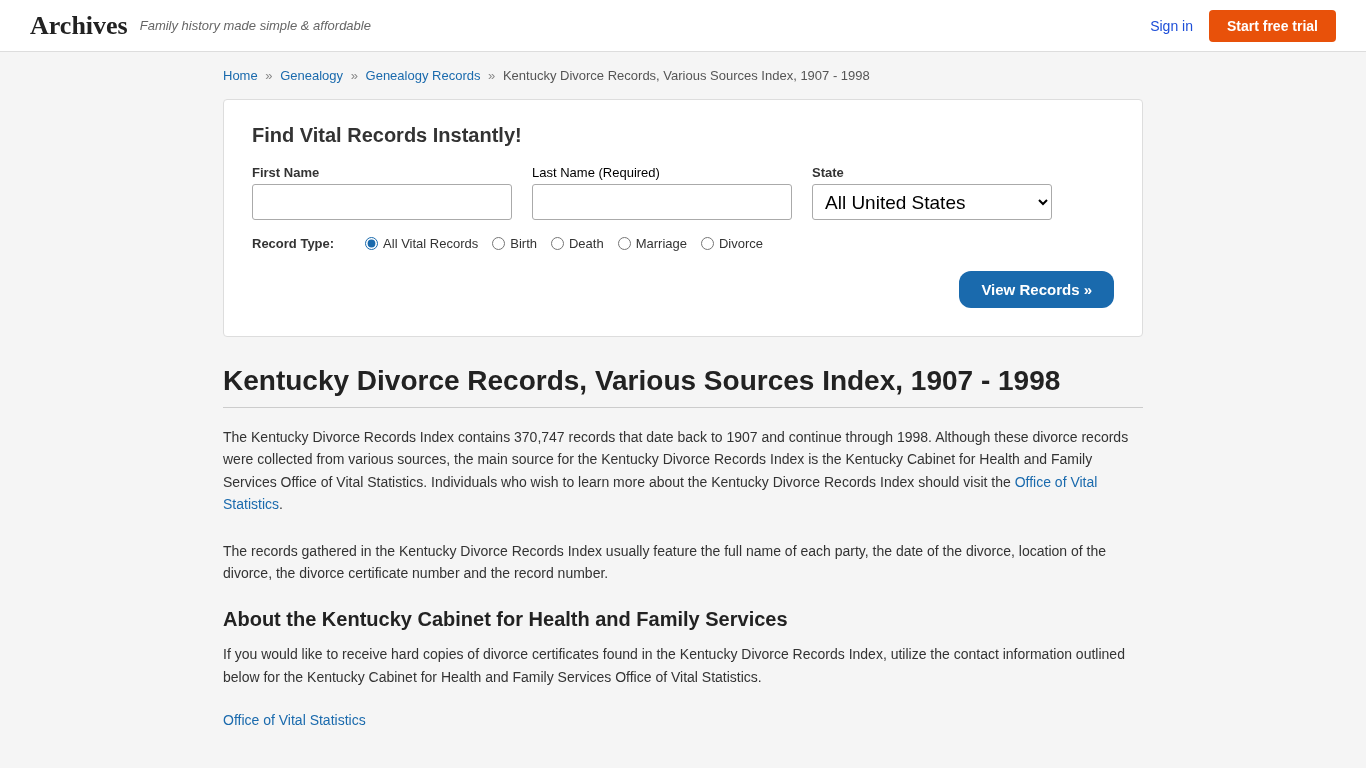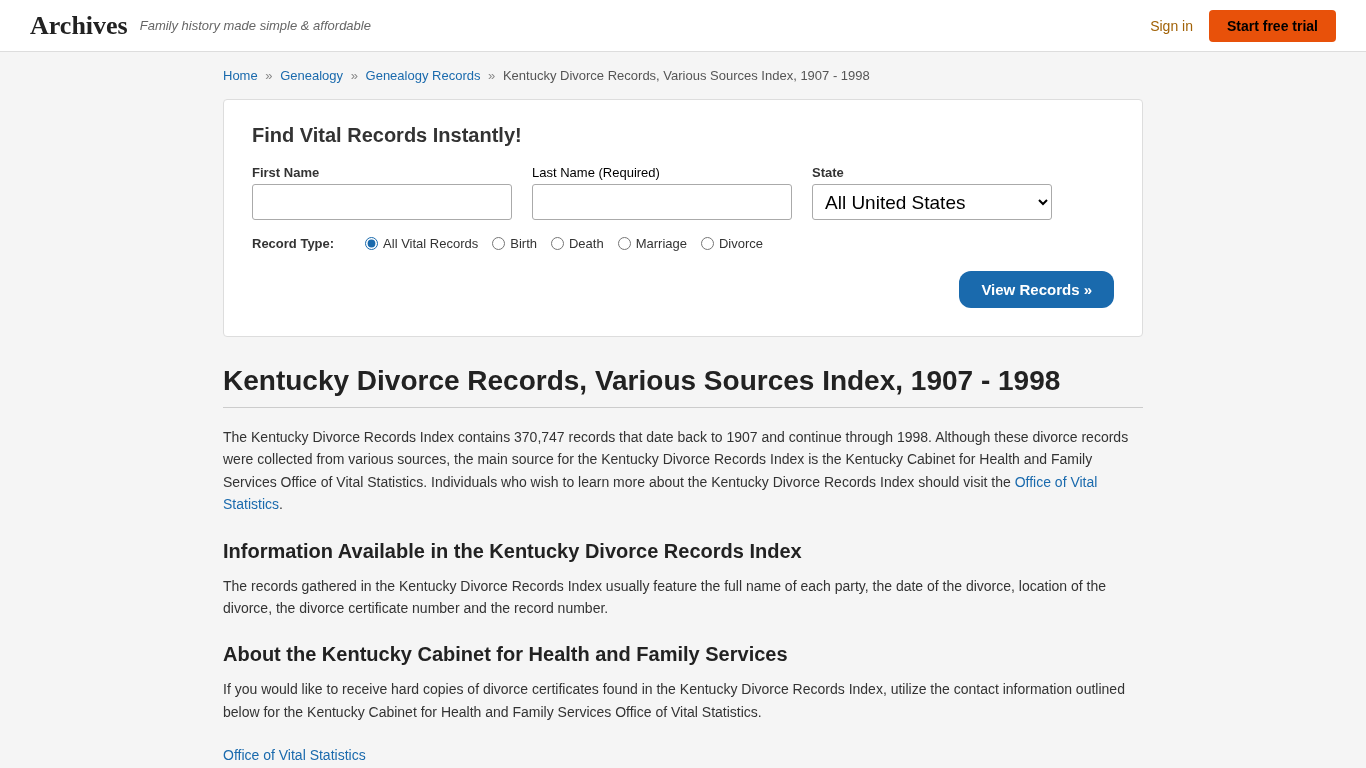--- a/index.html
+++ b/index.html
@@ -30,27 +30,27 @@
       font-size: 13px;
       color: #666;
       font-style: italic;
     }
     .header-right {
       display: flex;
       align-items: center;
       gap: 16px;
     }
     .sign-in-link {
-      color: #a16207;
+      color: #1d4ed8;
       text-decoration: none;
       font-size: 14px;
     }
     .btn-trial {
       background: #e8510a;
-      color: #000000;
+      color: #ffffff;
       border: none;
       padding: 8px 18px;
       border-radius: 4px;
       font-size: 14px;
       font-weight: bold;
       cursor: pointer;
     }
 
     
     .main-content {
@@ -294,21 +294,20 @@
   <h1 class="page-title">Kentucky Divorce Records, Various Sources Index, 1907 - 1998</h1>
   <hr class="divider">
 
   
   <p class="section-text">
     <span>The Kentucky Divorce Records Index contains 370,747 records that date back to 1907 and continue through 1998. Although these divorce records were collected from various sources, the main source for the Kentucky Divorce Records Index is the Kentucky Cabinet for Health and Family Services Office of Vital Statistics. Individuals who wish to learn more about the Kentucky Divorce Records Index should visit the</span>
     <a href="#" class="link-standalone">Office of Vital Statistics</a><span>.</span>
   </p>
 
   
-  <h2 class="section-heading">Information Available in the Kentucky Divorce Records Index</h2>
   <p class="section-text">The records gathered in the Kentucky Divorce Records Index usually feature the full name of each party, the date of the divorce, location of the divorce, the divorce certificate number and the record number.</p>
 
   
   <h2 class="section-heading">About the Kentucky Cabinet for Health and Family Services</h2>
   <p class="section-text">If you would like to receive hard copies of divorce certificates found in the Kentucky Divorce Records Index, utilize the contact information outlined below for the Kentucky Cabinet for Health and Family Services Office of Vital Statistics.</p>
 
   
   <a href="#" class="link-standalone">Office of Vital Statistics</a>
 
 </div>

